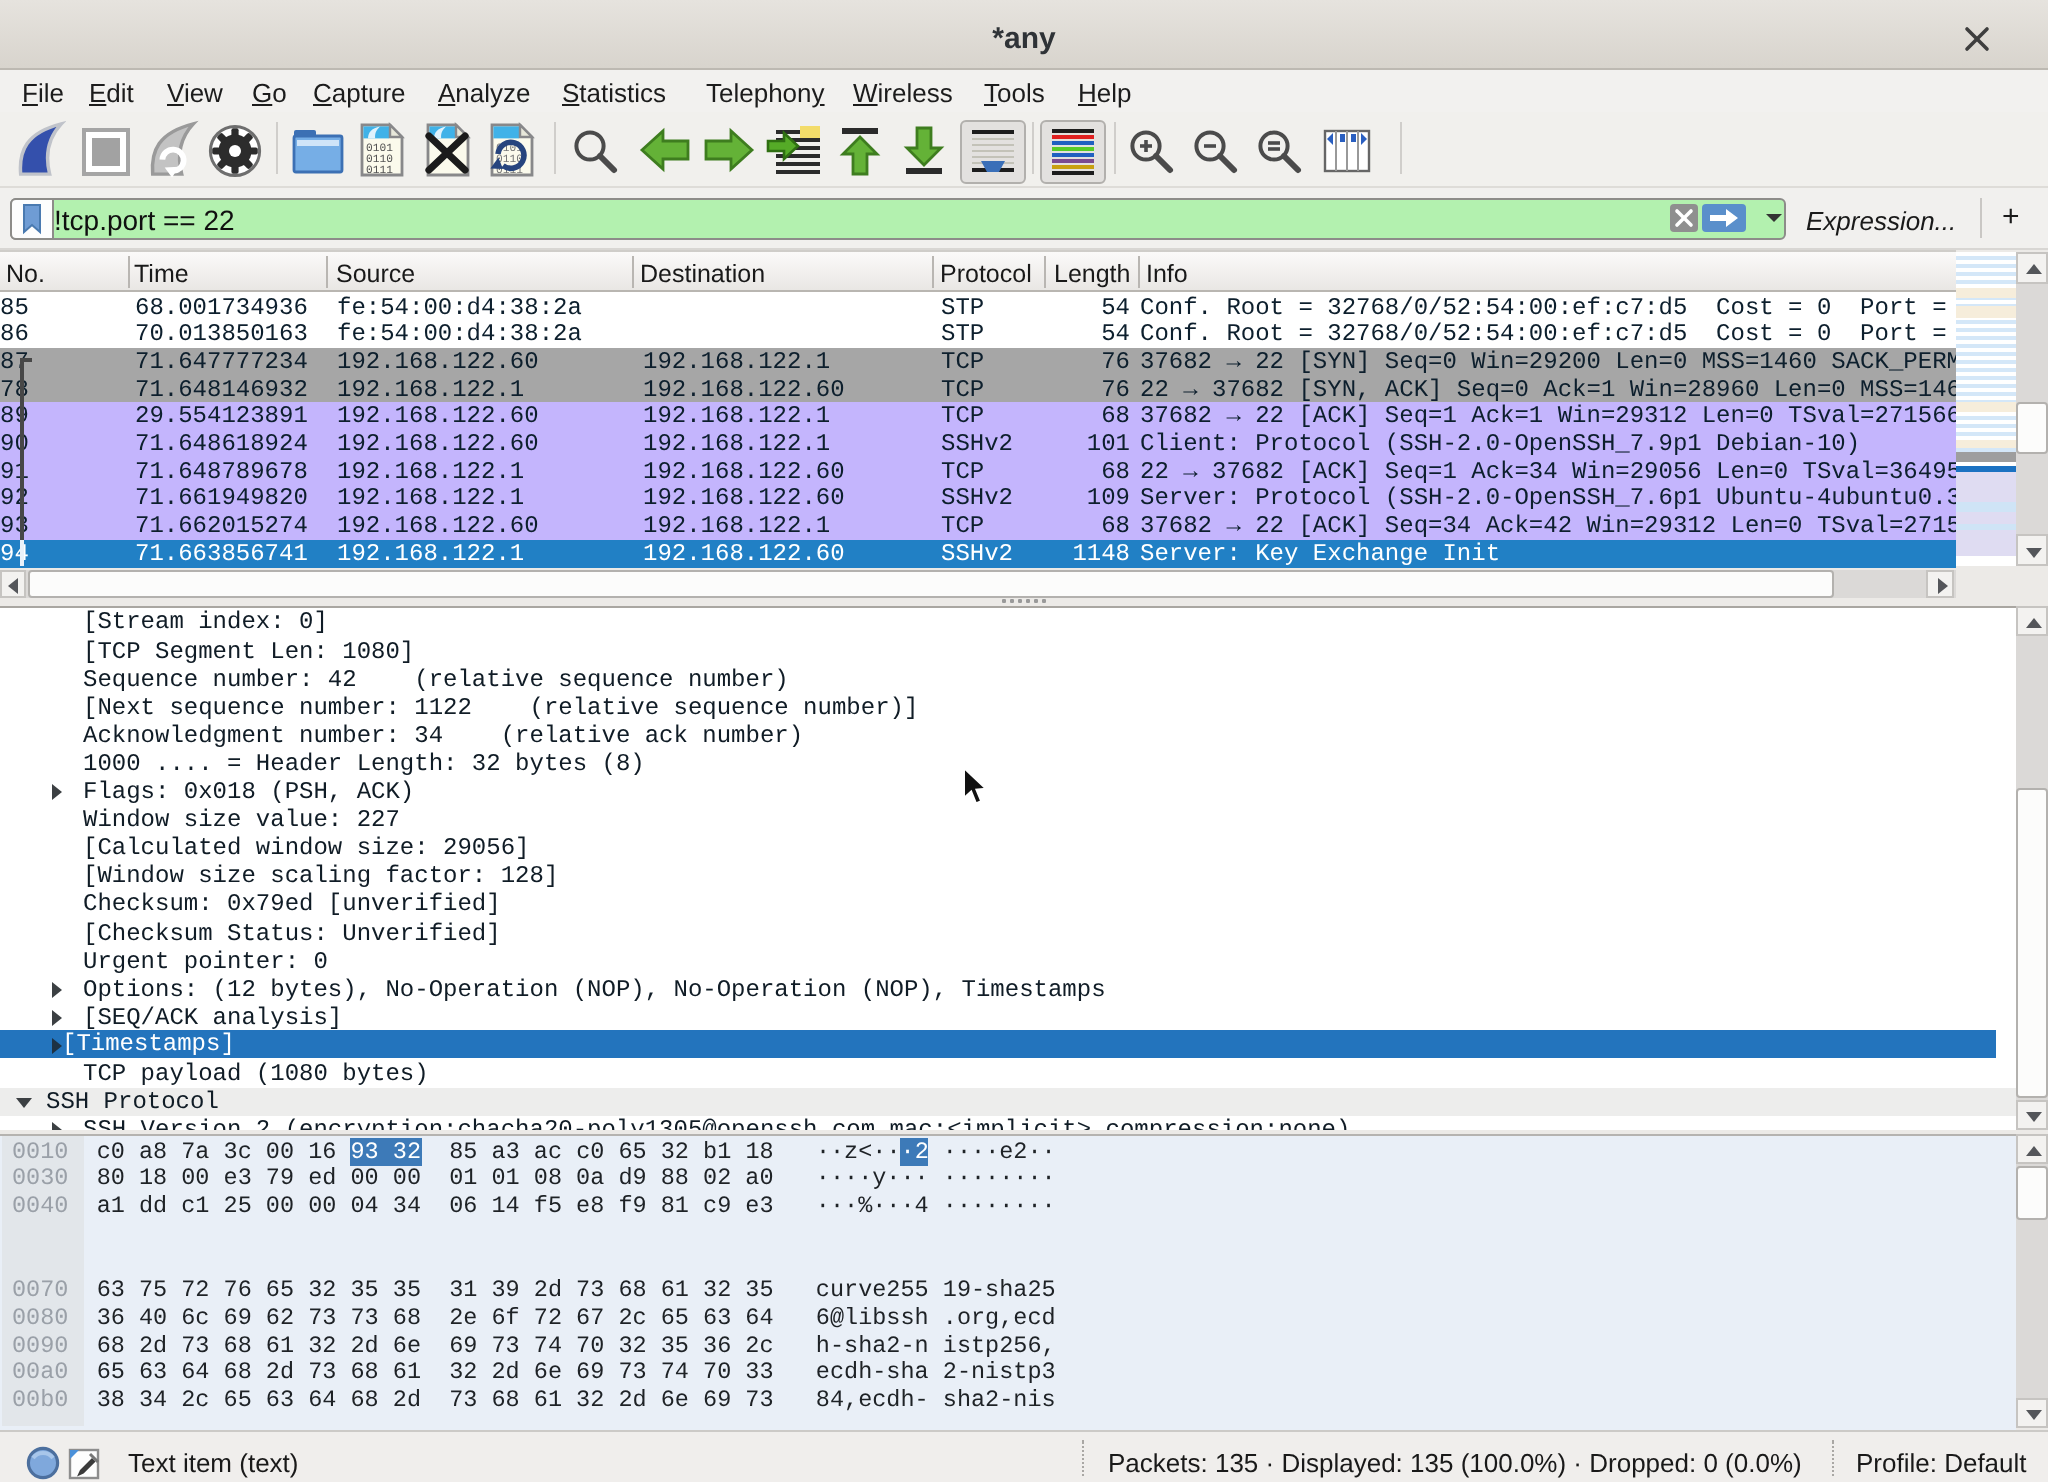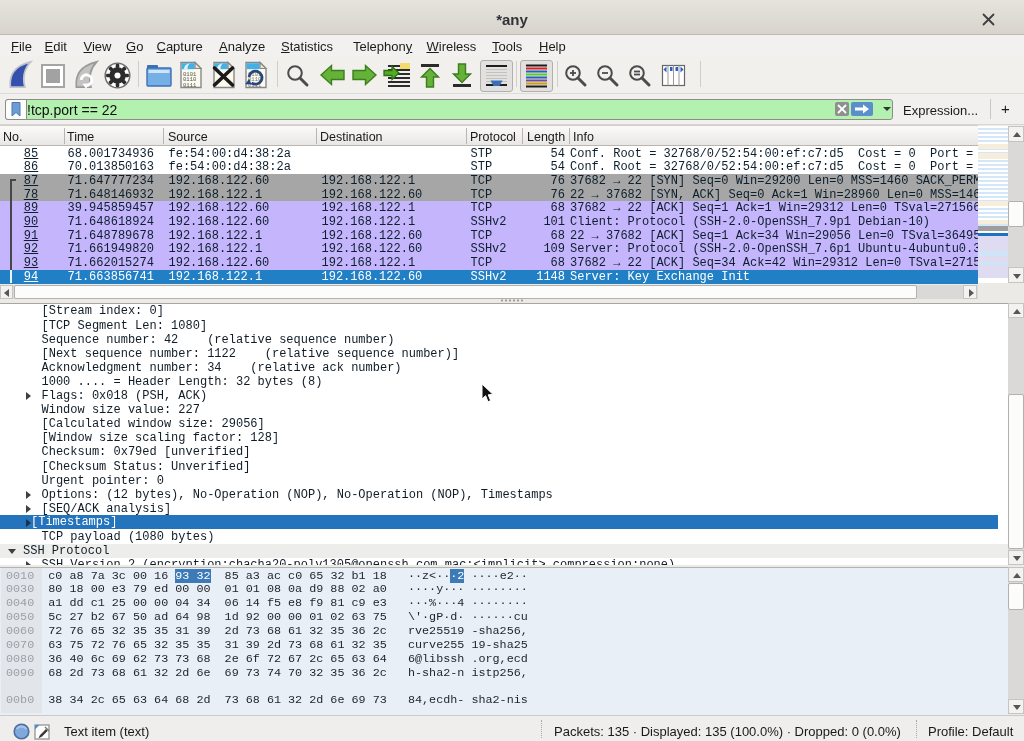--- a/index.html
+++ b/index.html
@@ -18,32 +18,32 @@
   #toolbar{left:0;top:56px;width:1024px;height:38px;background:#f1f0ed;border-bottom:1px solid #dedcd8;box-sizing:border-box;}
   .tsep{top:5px;width:1px;height:26px;background:#d0cecb;}
   .pressed{background:#e3e1df;border:1px solid #b2b0ad;border-radius:3px;}
   
   #filterbar{left:0;top:94px;width:1024px;height:31px;background:#f1f0ee;border-bottom:1px solid #d8d6d3;box-sizing:border-box;}
   #finput{left:5px;top:5px;width:888px;height:21px;background:#b3f1af;border:1px solid #8d8c89;border-radius:3px;box-sizing:border-box;}
   #fbook{left:5px;top:5px;width:22px;height:21px;background:#fdfdfd;border:1px solid #8d8c89;border-radius:3px 0 0 3px;box-sizing:border-box;}
   #ftext{left:27px;top:8px;font-size:14px;color:#101010;}
   #fclear{left:835px;top:8px;width:14px;height:14px;background:#8f8f8f;border-radius:2px;color:#fff;font-size:11px;text-align:center;line-height:14px;font-weight:bold;}
   #fapply{left:851px;top:8px;width:22px;height:14px;background:#5a8fcb;border-radius:2px;color:#fff;text-align:center;line-height:13px;font-size:11px;}
-  #fexpr{left:903px;top:9px;font-size:13px;color:#1a1a1a;}
+  #fexpr{left:903px;top:9px;font-size:13px;color:#1a1a1a;font-style:italic;}
   #fsep{left:990px;top:5px;width:1px;height:20px;background:#c9c7c4;}
   #fplus{left:1001px;top:6px;font-size:15px;color:#1a1a1a;}
   
   #plheader{left:0;top:125px;width:978px;height:21px;background:linear-gradient(#fbfaf9,#e9e7e4);
     border-top:1px solid #cfcdc9;border-bottom:1px solid #b9b6b1;box-sizing:border-box;}
   .hcell{top:4px;font-size:12.5px;color:#191919;}
   .hdiv{top:2px;width:1px;height:16px;background:#b9b6b2;}
   #plrows{left:0;top:146px;width:978px;height:138px;background:#ffffff;}
   .prow{left:0;width:978px;height:14px;font-family:"Liberation Mono", monospace;font-size:12px;color:#0d1f2d;}
   .prow span{position:absolute;top:0px;white-space:pre;}
-  .rno{width:62px;text-align:center;text-decoration:underline;}
+  .rno{width:62px;text-align:left;}
   .rlen{width:84px;text-align:right;}
   .rowgray{background:#a6a6a6;}
   .rowlav{background:#c4b5fd;}
   .rowsel{background:#2180c5;color:#ffffff;}
   
   .sbtn{background:#f3f2f0;border:1px solid #c6c4c1;box-sizing:border-box;}
   .strough{background:#dbd9d7;}
   .sslider{background:#fcfcfb;border:1px solid #b3b1ae;box-sizing:border-box;border-radius:2px;}
   .arr{width:0;height:0;position:absolute;}
   
@@ -316,21 +316,21 @@
         <span class="rno" style="left:0">78</span>
         <span style="left:67.5px">71.648146932</span>
         <span style="left:168.5px">192.168.122.1</span>
         <span style="left:321.5px">192.168.122.60</span>
         <span style="left:470.5px">TCP</span>
         <span class="rlen" style="left:481px">76</span>
         <span style="left:570px">22 → 37682 [SYN, ACK] Seq=0 Ack=1 Win=28960 Len=0 MSS=1460</span>
       </div>
     <div class="prow rowlav abs" style="top:55.3px">
         <span class="rno" style="left:0">89</span>
-        <span style="left:67.5px">39.945859457</span>
+        <span style="left:67.5px">29.554123891</span>
         <span style="left:168.5px">192.168.122.60</span>
         <span style="left:321.5px">192.168.122.1</span>
         <span style="left:470.5px">TCP</span>
         <span class="rlen" style="left:481px">68</span>
         <span style="left:570px">37682 → 22 [ACK] Seq=1 Ack=1 Win=29312 Len=0 TSval=2715660</span>
       </div>
     <div class="prow rowlav abs" style="top:69px">
         <span class="rno" style="left:0">90</span>
         <span style="left:67.5px">71.648618924</span>
         <span style="left:168.5px">192.168.122.60</span>
@@ -452,25 +452,24 @@
 
   <svg class="abs" style="left:481px;top:383px" width="14" height="21" viewBox="0 0 14 21">
     <path d="M1,1 L1,16 L4.6,12.7 L7,18.7 L9.6,17.6 L7.2,11.8 L12,11.4 Z" fill="#111" stroke="#fff" stroke-width="1"></path>
   </svg>
   <div id="hex" class="abs"></div>
   <div id="hexoff" class="abs"></div>
   <div id="hexrows" class="abs" style="left:0;top:567px;width:1008px;height:147px;overflow:hidden">
     <div class="hrow abs" style="top:1.5px"><span class="hoff">0010</span>  c0 a8 7a 3c 00 16 <span class="hsel">93 32</span>  85 a3 ac c0 65 32 b1 18   ··z&lt;··<span class="hsel2">·2</span> ····e2··</div>
     <div class="hrow abs" style="top:15.4px"><span class="hoff">0030</span>  80 18 00 e3 79 ed 00 00  01 01 08 0a d9 88 02 a0   ····y··· ········</div>
     <div class="hrow abs" style="top:29.2px"><span class="hoff">0040</span>  a1 dd c1 25 00 00 04 34  06 14 f5 e8 f9 81 c9 e3   ···%···4 ········</div>
-    <div class="hrow abs" style="top:43.1px"><span class="hoff">0050</span>  5c 27 b2 67 50 ad 64 98  1d 92 00 00 01 02 63 75   \'·gP·d· ······cu</div>
-    <div class="hrow abs" style="top:57px"><span class="hoff">0060</span>  72 76 65 32 35 35 31 39  2d 73 68 61 32 35 36 2c   rve25519 -sha256,</div>
     <div class="hrow abs" style="top:70.8px"><span class="hoff">0070</span>  63 75 72 76 65 32 35 35  31 39 2d 73 68 61 32 35   curve255 19-sha25</div>
     <div class="hrow abs" style="top:84.7px"><span class="hoff">0080</span>  36 40 6c 69 62 73 73 68  2e 6f 72 67 2c 65 63 64   6@libssh .org,ecd</div>
     <div class="hrow abs" style="top:98.6px"><span class="hoff">0090</span>  68 2d 73 68 61 32 2d 6e  69 73 74 70 32 35 36 2c   h-sha2-n istp256,</div>
+    <div class="hrow abs" style="top:112.4px"><span class="hoff">00a0</span>  65 63 64 68 2d 73 68 61  32 2d 6e 69 73 74 70 33   ecdh-sha 2-nistp3</div>
     <div class="hrow abs" style="top:126.3px"><span class="hoff">00b0</span>  38 34 2c 65 63 64 68 2d  73 68 61 32 2d 6e 69 73   84,ecdh- sha2-nis</div>
   </div>
 
   <div class="abs sbtn" style="left:1008px;top:567px;width:16px;height:15px">
       <div class="arr" style="left:4px;top:5px;border-bottom:5px solid #54565a;border-left:4px solid transparent;border-right:4px solid transparent"></div>
     </div>
   <div class="abs strough" style="left:1008px;top:582px;width:16px;height:117px"></div>
   <div class="abs sslider" style="left:1008px;top:583px;width:16px;height:27px"></div>
   <div class="abs sbtn" style="left:1008px;top:699px;width:16px;height:15px">
       <div class="arr" style="left:4px;top:5px;border-top:5px solid #54565a;border-left:4px solid transparent;border-right:4px solid transparent"></div>

